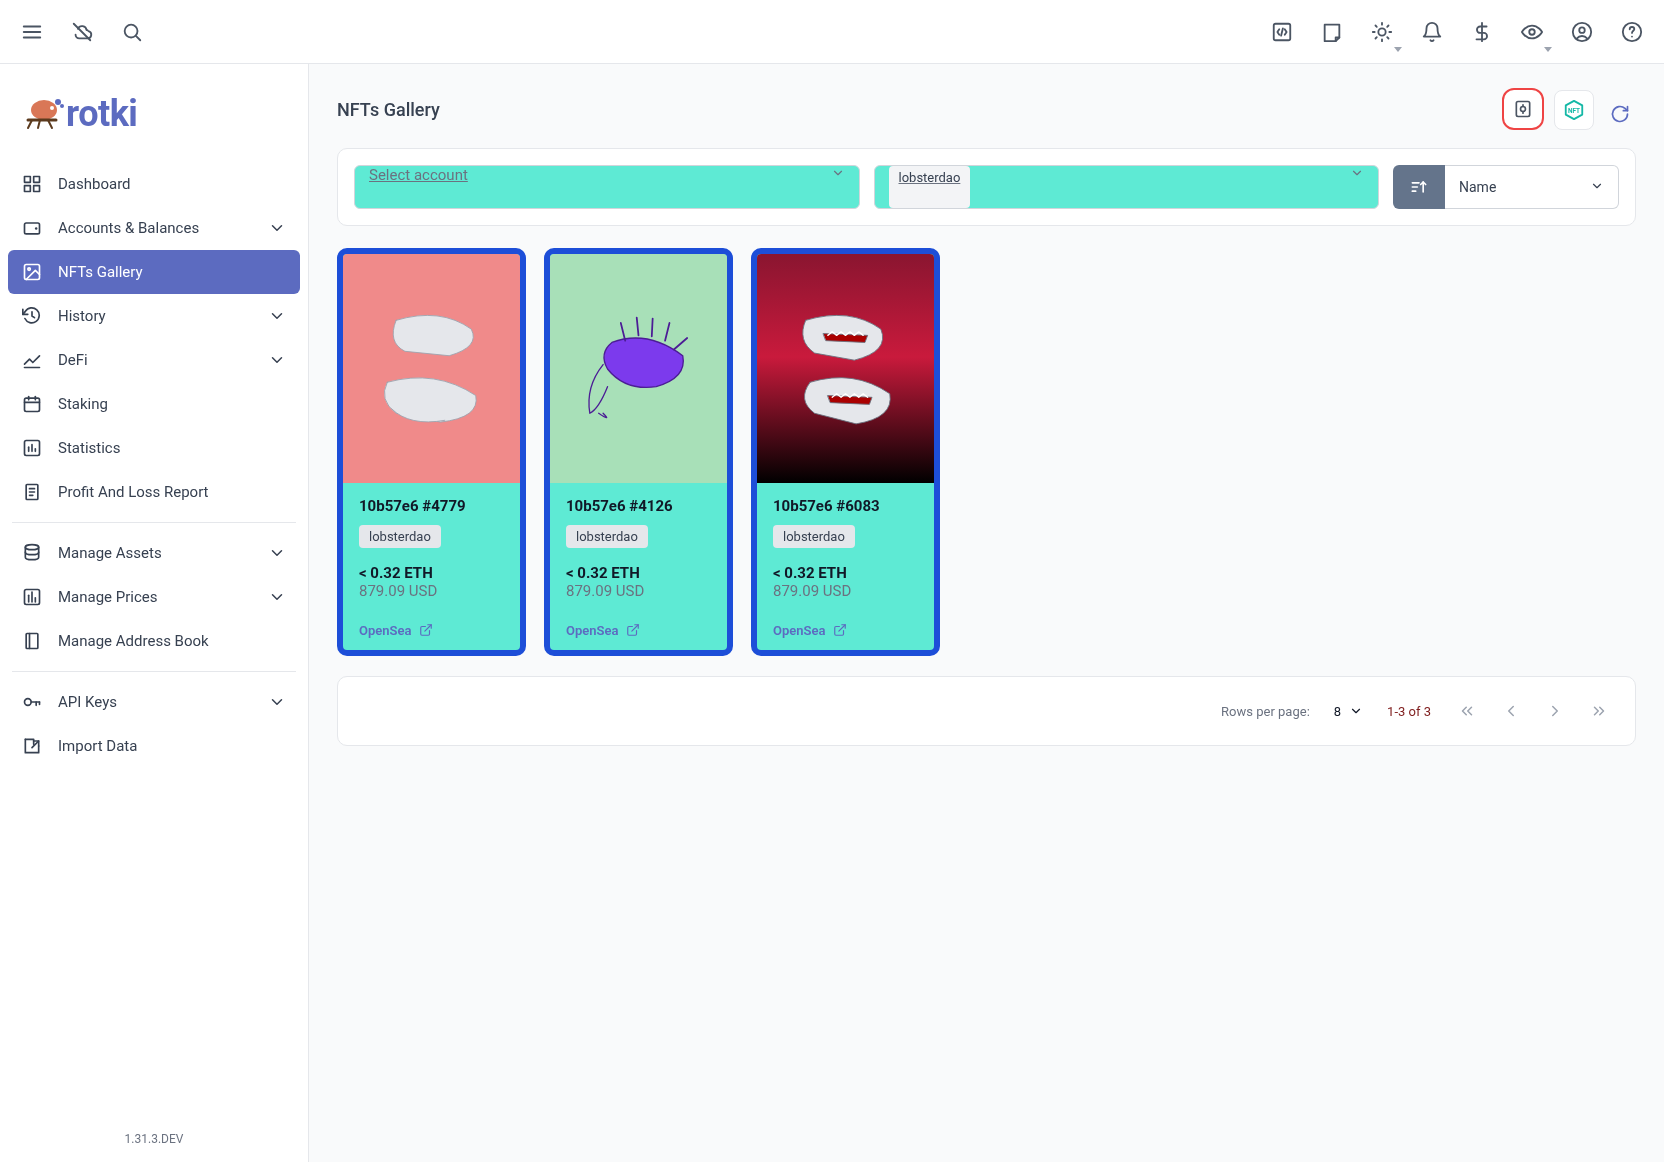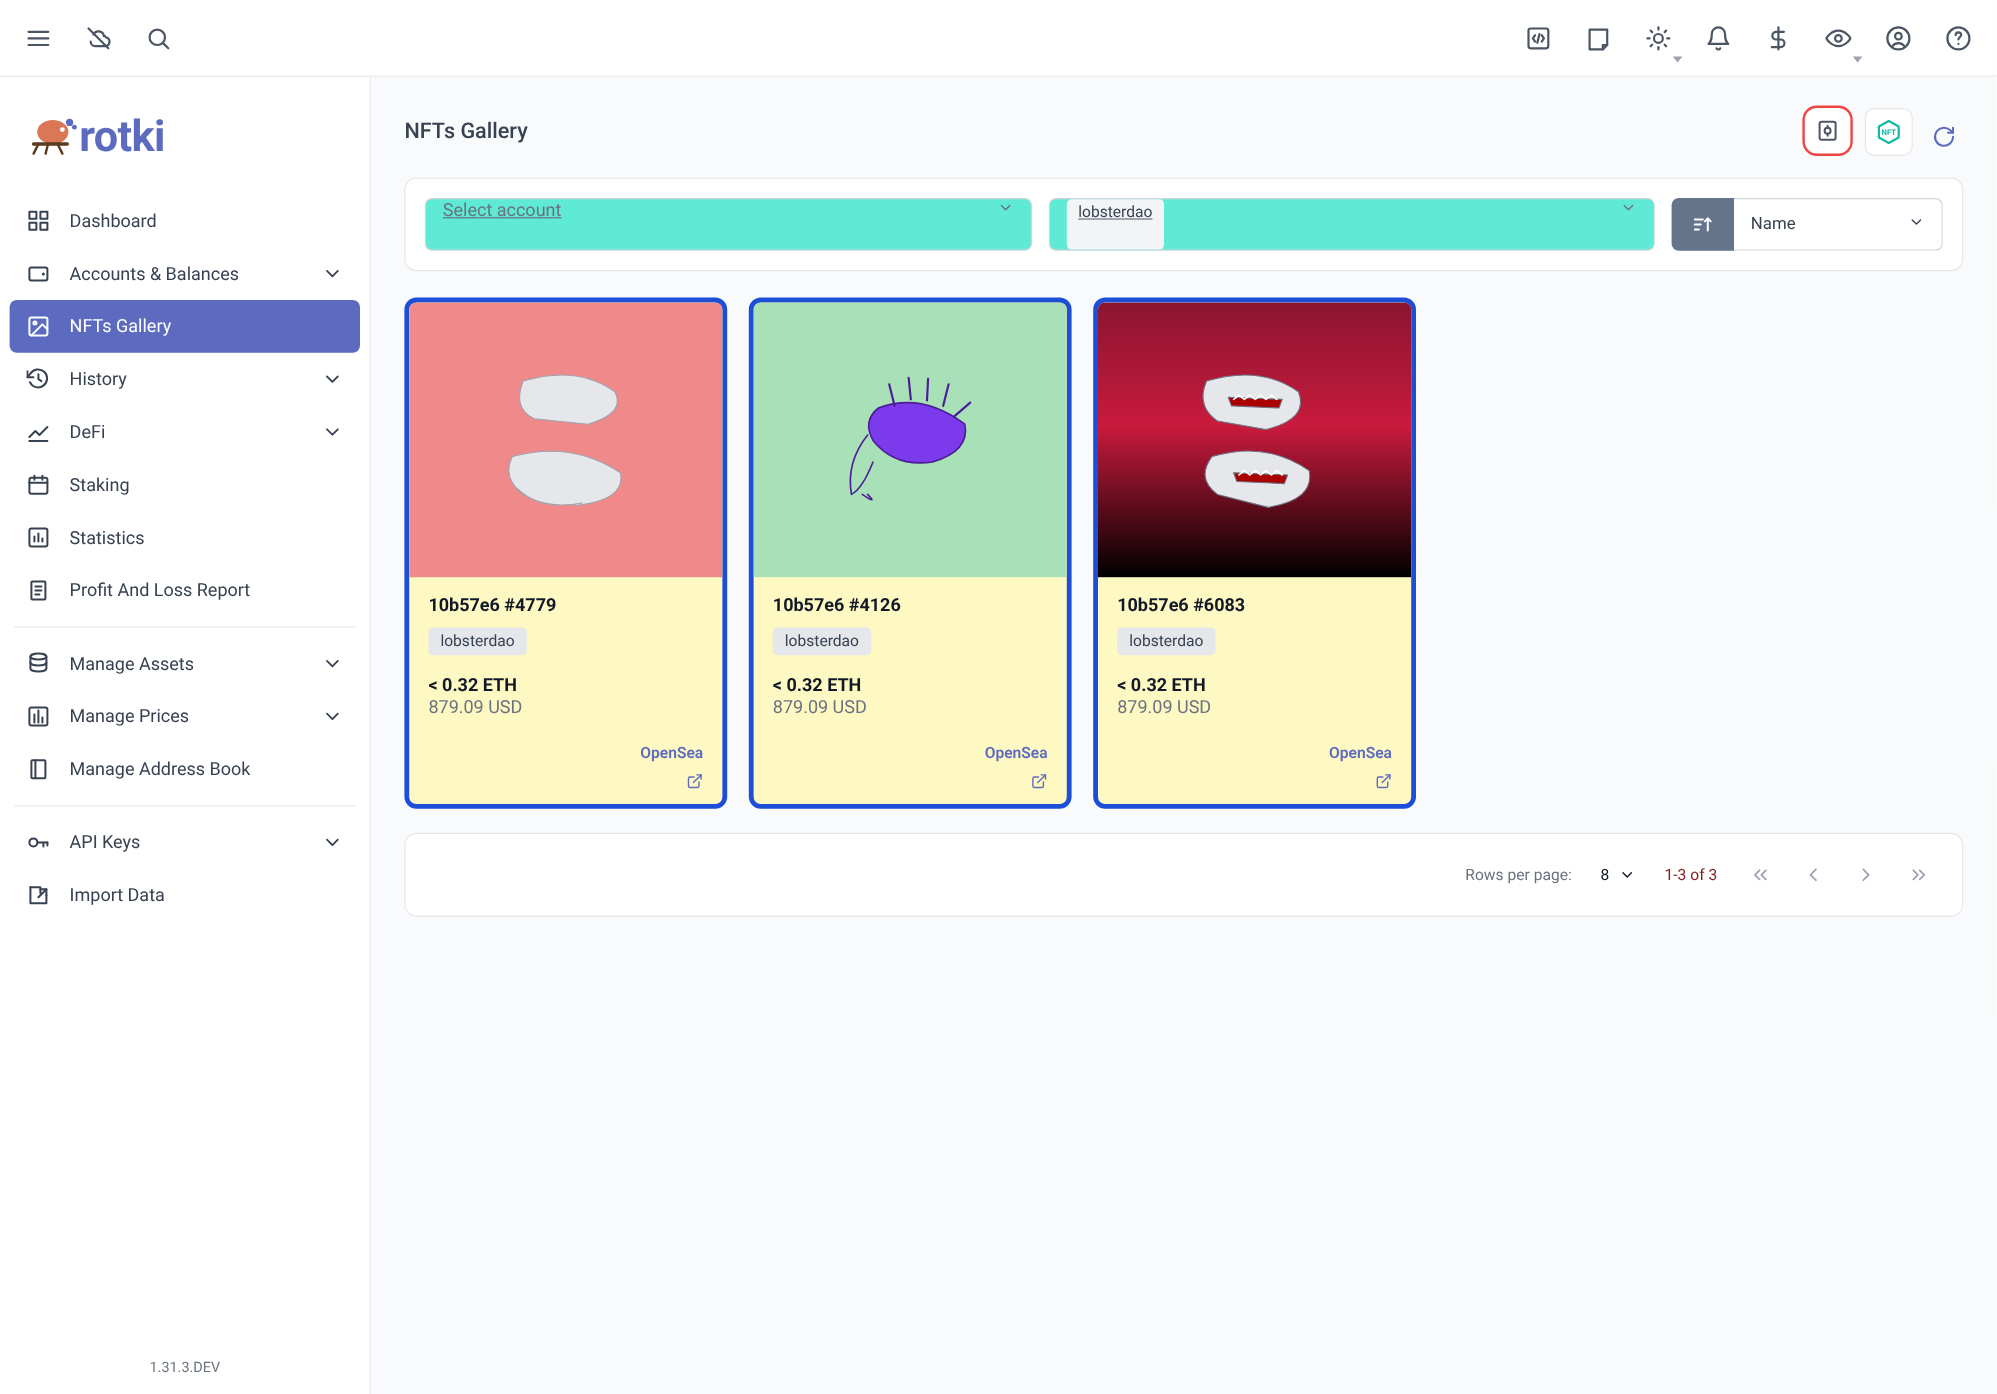--- a/index.html
+++ b/index.html
@@ -31,31 +31,31 @@
 .refresh-btn { width: 32px; height: 32px; display: flex; align-items: center; justify-content: center; color: #5c6bc0; cursor: pointer; }
 .filter-panel { background: #fff; border: 1px solid #e5e7eb; border-radius: 10px; padding: 16px; display: flex; gap: 14px; margin-bottom: 22px; }
 .select-box { flex: 1; height: 44px; border: 1px solid #d1d5db; border-radius: 6px; display: flex; padding: 0 14px; background: #5eead4; cursor: pointer; position: relative; color: #6b7280; text-decoration: underline; }
 .select-box .sel-text { font-size: 15px; }
 .select-box .caret { margin-left: auto; }
 .tag-chip { background: #f3f4f6; color: #374151; padding: 4px 10px; border-radius: 4px; font-size: 13px; }
 .sort-group { display: flex; width: 226px; }
 .sort-icon-btn { width: 52px; height: 44px; background: #64748b; border-radius: 6px 0 0 6px; display: flex; align-items: center; justify-content: center; color: #fff; cursor: pointer; }
 .sort-select { flex: 1; height: 44px; border: 1px solid #d1d5db; border-left: none; border-radius: 0 6px 6px 0; display: flex; align-items: center; padding: 0 14px; background: #fff; cursor: pointer; color: #374151; }
 .grid { display: flex; gap: 18px; flex-wrap: wrap; }
-.card { width: 269px; background: #fef9c3; border: 4px solid #1d4ed8; border-radius: 10px; overflow: hidden; }
+.card { width: 189px; background: #5eead4; border: 6px solid #1d4ed8; border-radius: 10px; overflow: hidden; }
 .card-img { height: 229px; display: flex; align-items: center; justify-content: center; font-size: 13px; color: #fff; }
 .c0 { background: #f08a8a; }
 .c1 { background: #a8e0b8; }
 .c2 { background: linear-gradient(180deg, #8a1530 0%, #c91a3c 45%, #000 100%); }
 .card-body { padding: 14px 16px 12px 16px; }
 .card-title { font-weight: 700; font-size: 15px; color: #111827; margin-bottom: 10px; }
 .card-tag { display: inline-block; background: #e5e7eb; color: #374151; padding: 4px 10px; border-radius: 4px; font-size: 13px; margin-bottom: 16px; }
 .card-price { font-weight: 700; font-size: 15px; color: #111827; }
 .card-fiat { color: #6b7280; font-size: 15px; margin-bottom: 23px; }
-.card-link { color: #5c6bc0; font-size: 13px; font-weight: 600; display: flex; align-items: flex-end; gap: 8px; cursor: pointer; flex-direction: column; }
+.card-link { color: #5c6bc0; font-size: 13px; font-weight: 600; display: flex; align-items: flex-start; gap: 8px; cursor: pointer; }
 .card-link svg { width: 14px; height: 14px; }
 .pagination { margin-top: 20px; background: #fff; border: 1px solid #e5e7eb; border-radius: 10px; height: 70px; display: flex; align-items: center; justify-content: flex-end; padding: 0 24px; gap: 24px; color: #6b7280; font-size: 13px; }
 .pag-select { display: flex; align-items: center; gap: 8px; color: #111827; cursor: pointer; }
 .pag-arrows { display: flex; gap: 20px; }
 .pag-arrow { width: 24px; height: 24px; display: flex; align-items: center; justify-content: center; color: #9ca3af; cursor: pointer; }
 .caret-svg { width: 14px; height: 14px; }
 svg { stroke: currentColor; fill: none; stroke-width: 2; stroke-linecap: round; stroke-linejoin: round; }
 </style>
 </head>
 <body>

